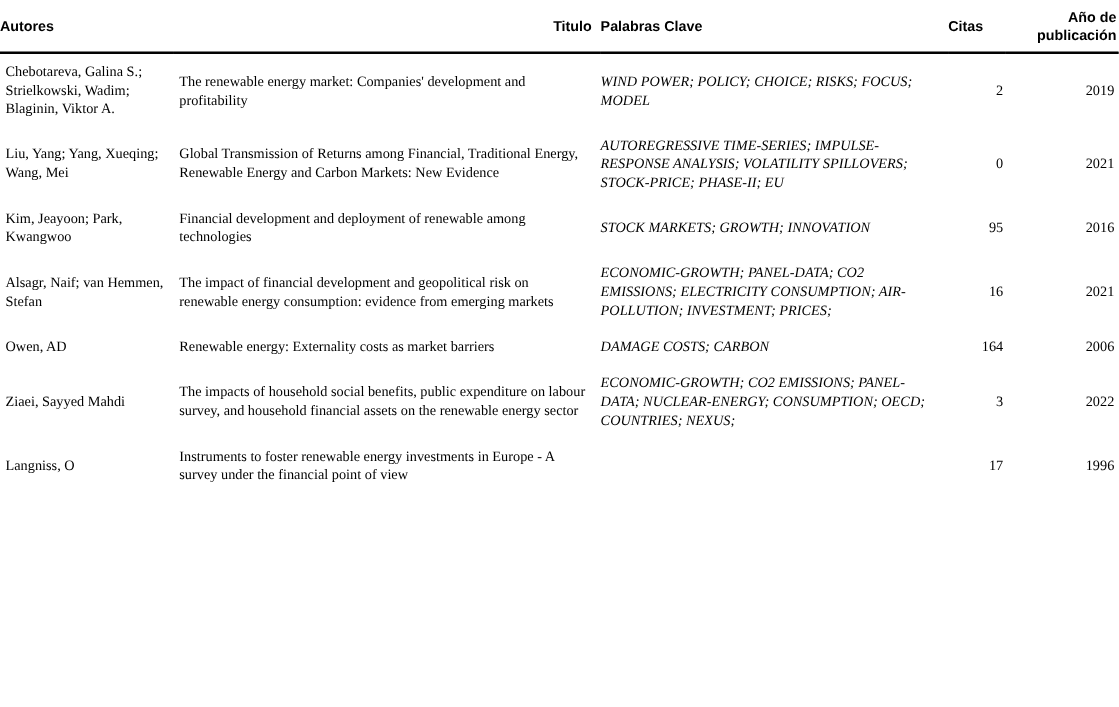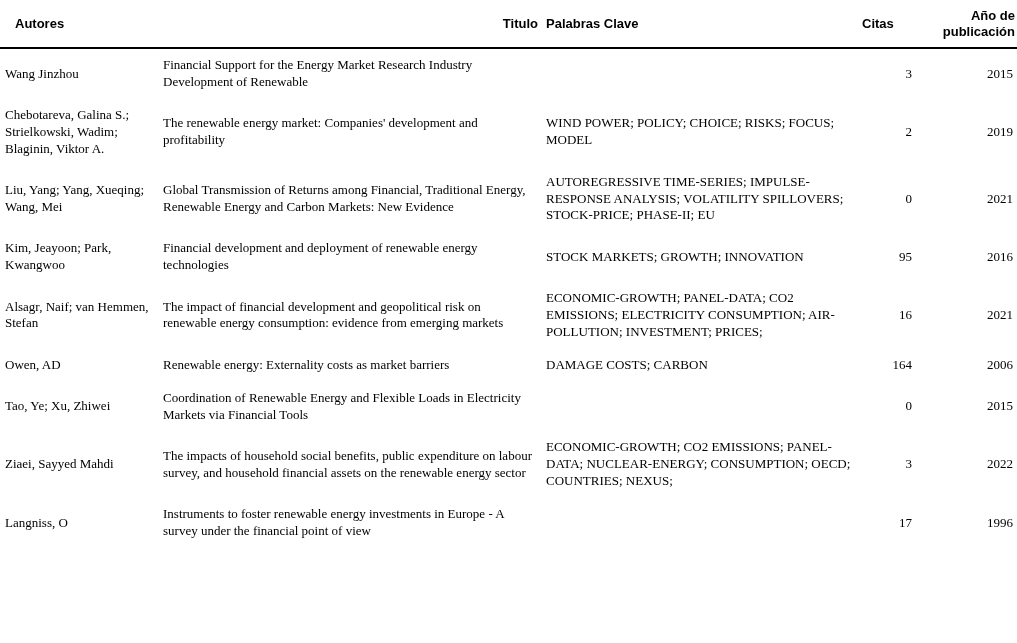--- a/index.html
+++ b/index.html
@@ -30,38 +30,38 @@
   thead th {
     font-family: "Liberation Sans", "DejaVu Sans", sans-serif;
     font-weight: bold;
     font-size: 13px;
     line-height: 1.2;
     text-align: left;
     vertical-align: middle;
     padding: 6px 8px 8px 0;
     border-bottom: 2px solid #000000;
   }
-  thead th.h-autores  { padding-left: 15px; }
+  thead th.h-autores  { padding-left: 0; }
   thead th.h-titulo   { padding-left: 5px; text-align: right; }
   thead th.h-palabras { padding-left: 0; }
   thead th.h-citas    { padding-right: 2px; }
   thead th.h-anio     { text-align: center; padding-right: 2px; }
   thead th.h-anio .hline { display: block; text-align: right; }
 
   tbody td {
     font-family: "Liberation Serif", "DejaVu Serif", serif;
     font-size: 13px;
     line-height: 1.3;
     vertical-align: middle;
     text-align: left;
     padding: 8px 10px 8px 0;
   }
   tbody td.cell-autores  { padding-left: 5px; padding-right: 6px; }
   tbody td.cell-titulo   { padding-left: 5px; padding-right: 14px; }
-  tbody td.cell-palabras { padding-right: 6px; }
+  tbody td.cell-palabras { padding-right: 6px; font-style: italic; }
   tbody td.cell-citas    { text-align: right; padding-right: 2px; }
   tbody td.cell-anio     { text-align: right; padding-right: 4px; }
 </style>
 </head>
 <body>
 
 <div class="page">
   <table class="lit-table">
     <colgroup>
       <col class="c-autores">
@@ -77,67 +77,53 @@
         <th class="h-palabras">Palabras Clave</th>
         <th class="h-citas">Citas</th>
         <th class="h-anio">
           <span class="hline">Año de</span>
           <span class="hline">publicación</span>
         </th>
       </tr>
     </thead>
     <tbody>
         <tr>
-    <td class="cell-autores">Wang Jinzhou</td>
-    <td class="cell-titulo">Financial Support for the Energy Market Research Industry Development of Renewable</td>
-    <td class="cell-palabras"></td>
-    <td class="cell-citas">3</td>
-    <td class="cell-anio">2015</td>
-  </tr>
-        <tr>
     <td class="cell-autores">Chebotareva, Galina S.; Strielkowski, Wadim; Blaginin, Viktor A.</td>
     <td class="cell-titulo">The renewable energy market: Companies' development and profitability</td>
     <td class="cell-palabras">WIND POWER; POLICY; CHOICE; RISKS; FOCUS; MODEL</td>
     <td class="cell-citas">2</td>
     <td class="cell-anio">2019</td>
   </tr>
         <tr>
     <td class="cell-autores">Liu, Yang; Yang, Xueqing; Wang, Mei</td>
     <td class="cell-titulo">Global Transmission of Returns among Financial, Traditional Energy, Renewable Energy and Carbon Markets: New Evidence</td>
     <td class="cell-palabras">AUTOREGRESSIVE TIME-SERIES; IMPULSE-RESPONSE ANALYSIS; VOLATILITY SPILLOVERS; STOCK-PRICE; PHASE-II; EU</td>
     <td class="cell-citas">0</td>
     <td class="cell-anio">2021</td>
   </tr>
         <tr>
     <td class="cell-autores">Kim, Jeayoon; Park, Kwangwoo</td>
-    <td class="cell-titulo">Financial development and deployment of renewable energy technologies</td>
+    <td class="cell-titulo">Financial development and deployment of renewable among technologies</td>
     <td class="cell-palabras">STOCK MARKETS; GROWTH; INNOVATION</td>
     <td class="cell-citas">95</td>
     <td class="cell-anio">2016</td>
   </tr>
         <tr>
     <td class="cell-autores">Alsagr, Naif; van Hemmen, Stefan</td>
     <td class="cell-titulo">The impact of financial development and geopolitical risk on renewable energy consumption: evidence from emerging markets</td>
     <td class="cell-palabras">ECONOMIC-GROWTH; PANEL-DATA; CO2 EMISSIONS; ELECTRICITY CONSUMPTION; AIR-POLLUTION; INVESTMENT; PRICES;</td>
     <td class="cell-citas">16</td>
     <td class="cell-anio">2021</td>
   </tr>
         <tr>
     <td class="cell-autores">Owen, AD</td>
     <td class="cell-titulo">Renewable energy: Externality costs as market barriers</td>
     <td class="cell-palabras">DAMAGE COSTS; CARBON</td>
     <td class="cell-citas">164</td>
     <td class="cell-anio">2006</td>
-  </tr>
-        <tr>
-    <td class="cell-autores">Tao, Ye; Xu, Zhiwei</td>
-    <td class="cell-titulo">Coordination of Renewable Energy and Flexible Loads in Electricity Markets via Financial Tools</td>
-    <td class="cell-palabras"></td>
-    <td class="cell-citas">0</td>
-    <td class="cell-anio">2015</td>
   </tr>
         <tr>
     <td class="cell-autores">Ziaei, Sayyed Mahdi</td>
     <td class="cell-titulo">The impacts of household social benefits, public expenditure on labour survey, and household financial assets on the renewable energy sector</td>
     <td class="cell-palabras">ECONOMIC-GROWTH; CO2 EMISSIONS; PANEL-DATA; NUCLEAR-ENERGY; CONSUMPTION; OECD; COUNTRIES; NEXUS;</td>
     <td class="cell-citas">3</td>
     <td class="cell-anio">2022</td>
   </tr>
         <tr>
     <td class="cell-autores">Langniss, O</td>

